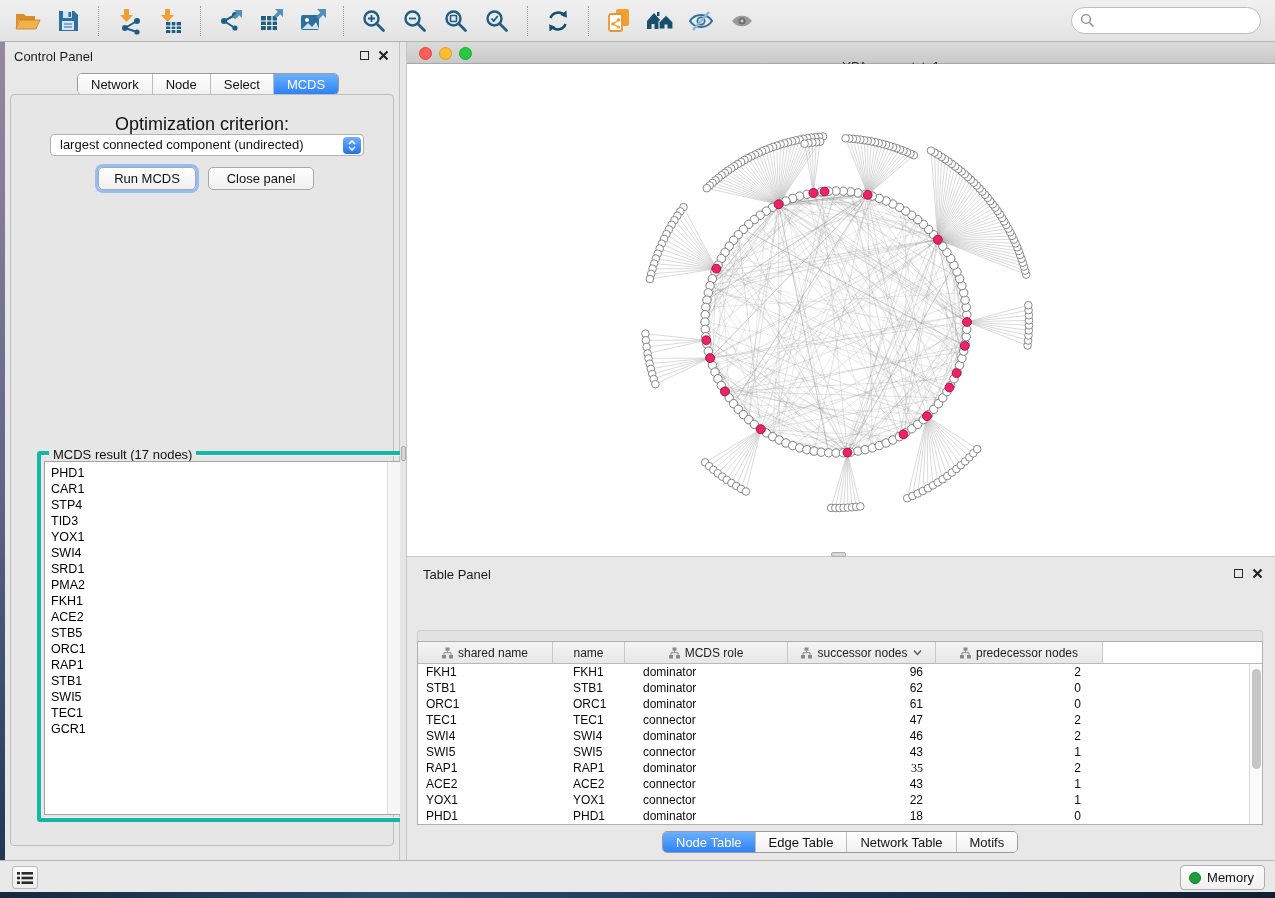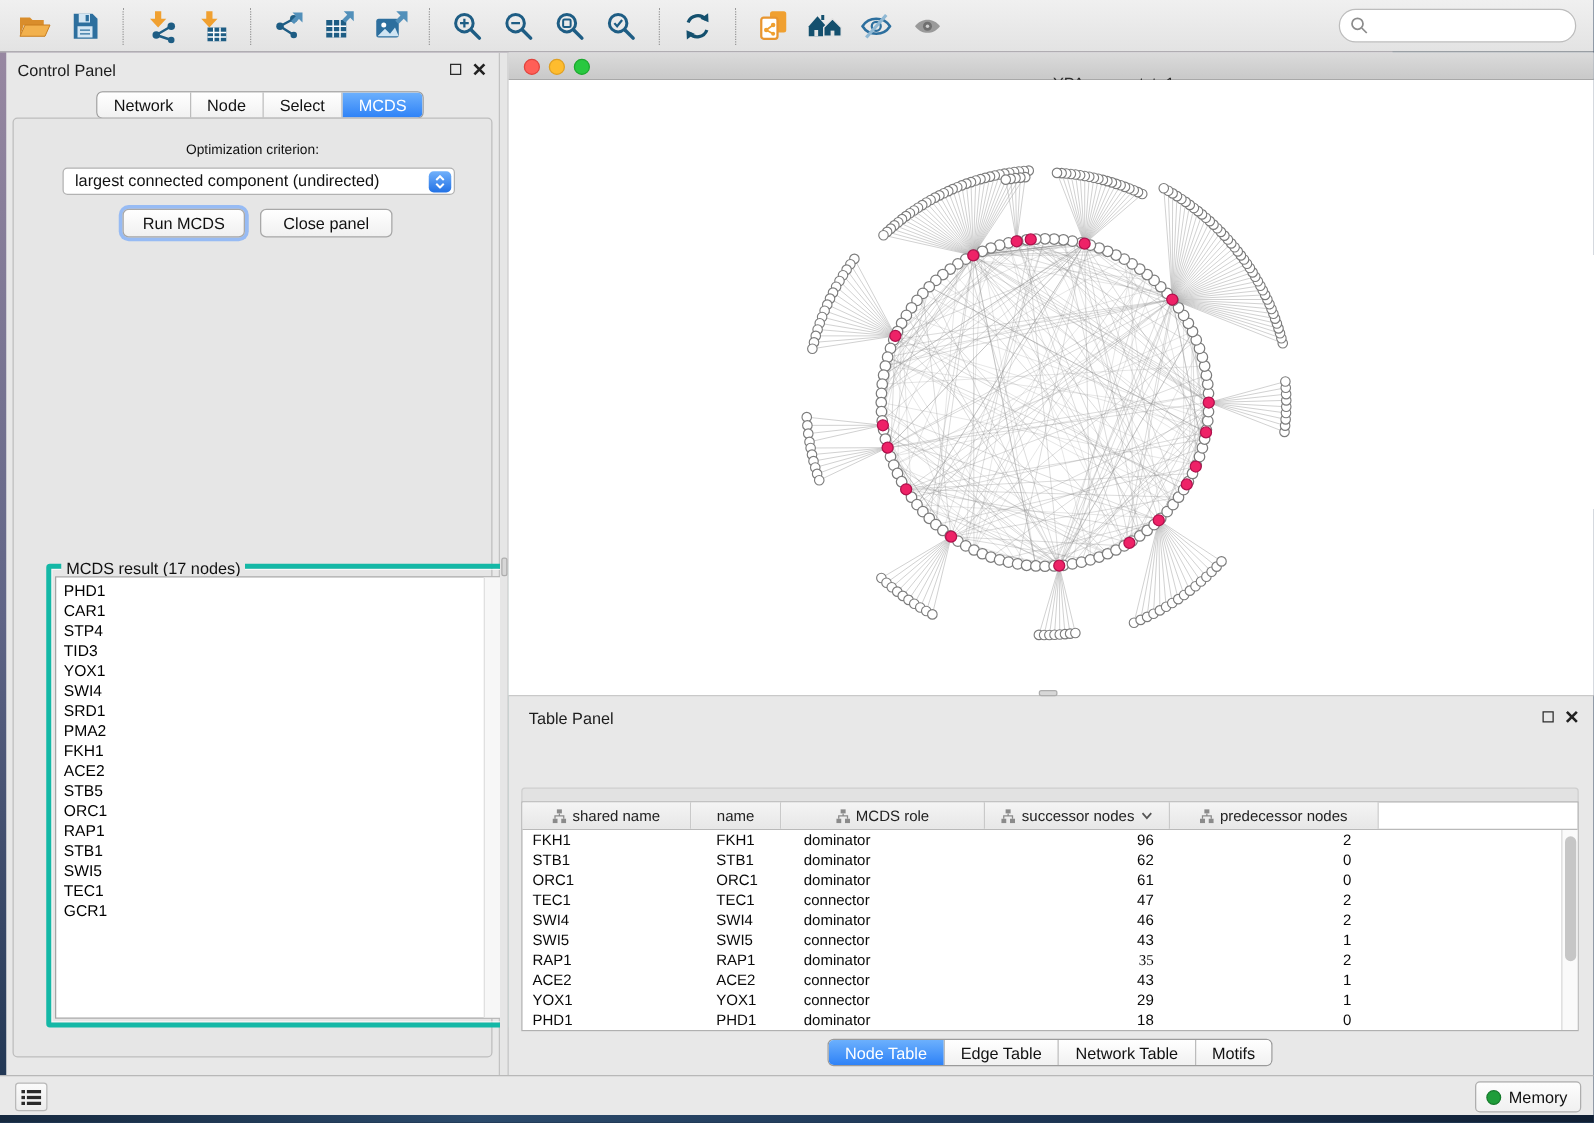--- a/index.html
+++ b/index.html
@@ -24,21 +24,21 @@
   .panel-title { position:absolute; left:9px; top:7px; font-size:13px; color:#1c1c1c; }
   .win-btns { position:absolute; right:10px; top:8px; display:flex; gap:9px; align-items:center; }
   .float-ic { width:9px; height:9px; border:1.5px solid #2b2b2b; display:inline-block; }
   .seg { display:flex; height:22px; border:1px solid #9b9b9b; border-radius:5px; overflow:hidden; background:#fff; }
   .seg .s { padding:0 13px; line-height:21px; font-size:13px; color:#111; background:linear-gradient(#ffffff,#f1f1f1); border-left:1px solid #bcbcbc; cursor:default; white-space:nowrap; }
   .seg .s:first-child { border-left:none; }
   .seg .s.active { background:linear-gradient(#6cb0fd,#2e82f7); color:#fff; }
   #cp-tabs { position:absolute; left:72px; top:31px; }
   #cp-pane { position:absolute; left:5px; top:52px; width:384px; height:752px;
     background:#e6e6e6; border:1px solid #bdbdbd; border-radius:4px; }
-  #opt-label { position:absolute; left:0; top:19px; width:100%; text-align:center; font-size:11px; color:#111; }
+  #opt-label { position:absolute; left:0; top:19px; width:100%; text-align:center; font-size:18px; color:#111; }
   #criterion-select { position:absolute; left:39px; top:39px; width:314px; height:22px; background:#fff;
     border:1px solid #b2b2b2; border-radius:4px; font-size:13px; color:#111; line-height:20px; padding-left:9px; }
   #criterion-stepper { position:absolute; right:2px; top:1.5px; width:18px; height:17px; border-radius:4px;
     background:linear-gradient(#71b1fb,#2271e5); display:flex; flex-direction:column; align-items:center; justify-content:center; gap:1px; }
   .mac-btn { position:absolute; height:23px; background:linear-gradient(#ffffff,#f0f0f0); border:1px solid #a8a8a8;
     border-radius:5px; font-size:13px; color:#111; text-align:center; line-height:21px; }
   #run-mcds-btn { left:87px; top:72px; width:98px; box-shadow:0 0 0 3px rgba(86,152,255,.55); }
   #close-panel-btn { left:197px; top:72px; width:106px; }
   #mcds-group { position:absolute; left:3px; top:356px; width:372px; height:371px;
     border:4px solid #14b8a6; border-radius:3px; box-shadow:inset 0 0 0 1px rgba(255,255,255,.7);margin-left:23px; }
@@ -1219,21 +1219,21 @@
             <div class="td c0" style="width: 135px;">ACE2</div>
             <div class="td c1" style="width: 72px;">ACE2</div>
             <div class="td c2" style="width: 163px;">connector</div>
             <div class="td c3" style="width: 148px;">43</div>
             <div class="td c4" style="width: 167px;">1</div>
           </div>
           <div class="tr">
             <div class="td c0" style="width: 135px;">YOX1</div>
             <div class="td c1" style="width: 72px;">YOX1</div>
             <div class="td c2" style="width: 163px;">connector</div>
-            <div class="td c3" style="width: 148px;">29</div>
+            <div class="td c3" style="width: 148px;">22</div>
             <div class="td c4" style="width: 167px;">1</div>
           </div>
           <div class="tr">
             <div class="td c0" style="width: 135px;">PHD1</div>
             <div class="td c1" style="width: 72px;">PHD1</div>
             <div class="td c2" style="width: 163px;">dominator</div>
             <div class="td c3" style="width: 148px;">18</div>
             <div class="td c4" style="width: 167px;">0</div>
           </div>
         </div>

